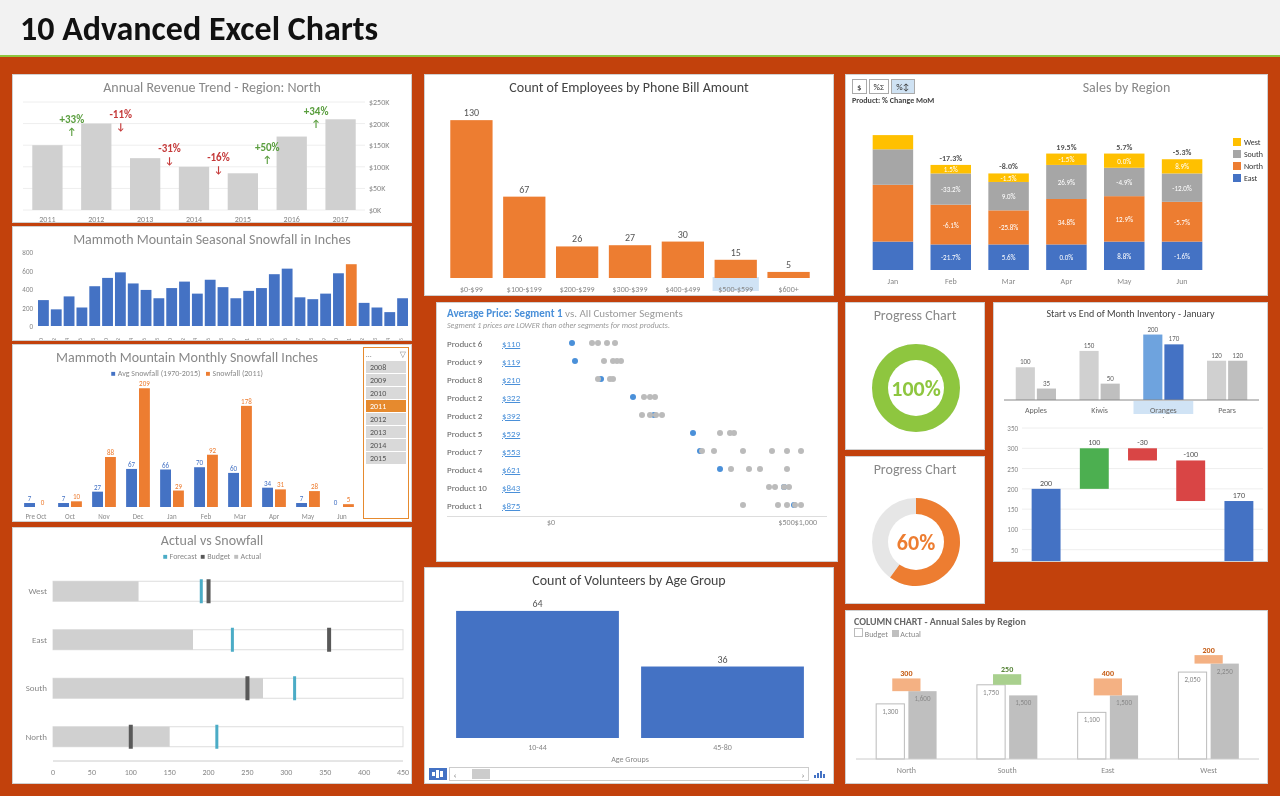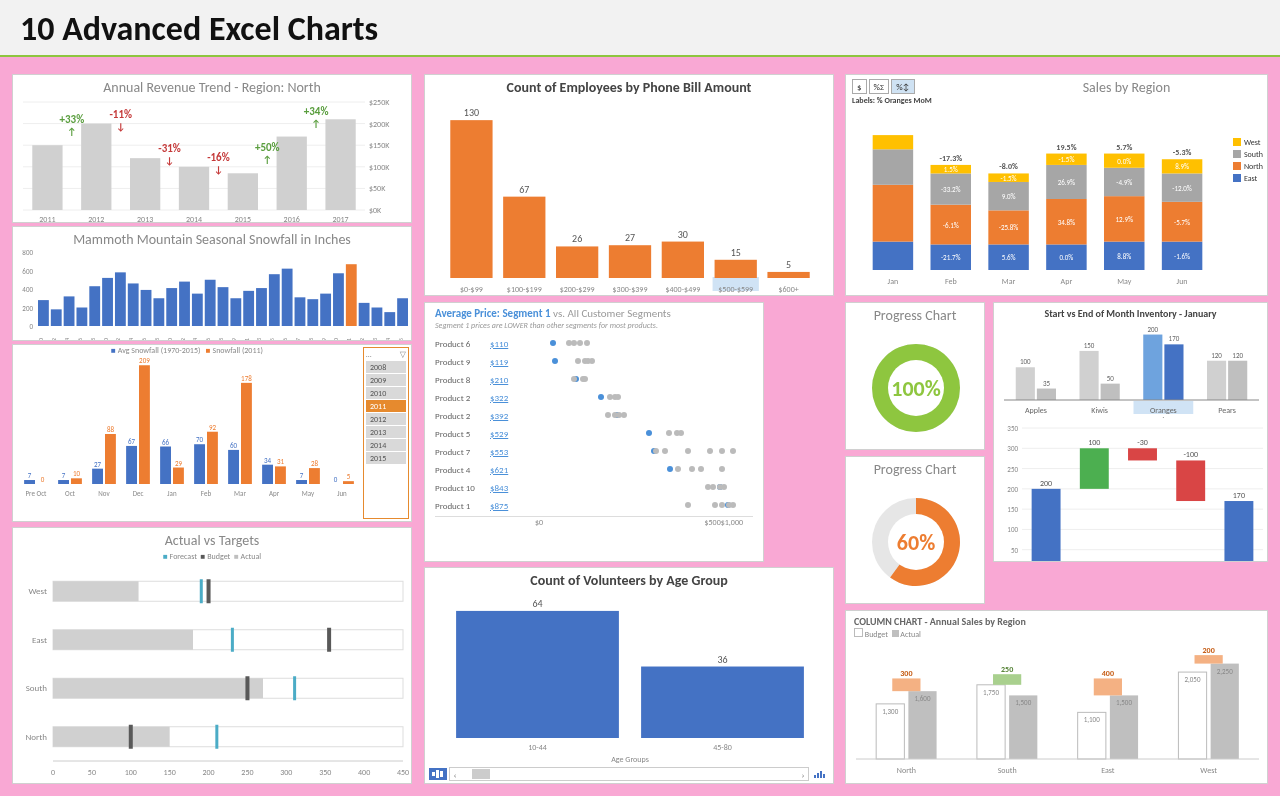--- a/index.html
+++ b/index.html
@@ -1,22 +1,22 @@
 <!DOCTYPE html>
 <html><head>
 <meta charset="utf-8">
 <style>
   html,body{margin:0;padding:0;font-family:Calibri,"Segoe UI",Arial,sans-serif;background:#fff;color:#333;}
-  .page{width:1280px;height:796px;background:#f9a8d4;position:relative;overflow:hidden;}
+  .page{width:1280px;height:796px;background:#c2410c;position:relative;overflow:hidden;}
   .title-bar{background:#f2f2f2;border-bottom:2px solid #8ec63f;padding:8px 20px 6px 20px;}
   .title-bar h1{margin:0;font-size:34px;font-weight:700;color:#111;}
   .grid{position:absolute;left:0;top:62px;right:0;bottom:0;}
   .panel{position:absolute;border:1px solid #d0d0d0;background:#fff;box-sizing:border-box;overflow:hidden;}
   .panel .ptitle{font-size:14px;color:#888;text-align:center;margin:4px 0 2px 0;}
-  .panel .ptitle.dark{color:#444;font-weight:700;}
+  .panel .ptitle.dark{color:#444;font-weight:400;}
   svg{display:block;}
   .slicer{position:absolute;right:2px;top:2px;bottom:2px;width:44px;border:1px solid #e68a2e;background:#fff;font-size:8px;}
   .slicer .shead{height:12px;display:flex;justify-content:space-between;align-items:center;padding:0 2px;}
   .slicer .shead span{font-size:8px;color:#888;}
   .slicer .sitem{height:12px;line-height:12px;background:#d9d9d9;color:#555;margin:1px 2px;padding-left:4px;font-size:8px;cursor:pointer;}
   .slicer .sitem.sel{background:#e68a2e;color:#fff;}
   .donut-lbl{font-size:22px;font-weight:700;text-anchor:middle;}
   .note{font-size:8px;color:#999;font-style:italic;margin:0 0 4px 10px;}
   .dot-row{display:flex;align-items:center;font-size:9px;height:18px;}
   .dot-row .name{width:55px;color:#666;}
@@ -161,20 +161,21 @@
           <text x="325.44827586206895" y="94" font-size="6" fill="#888" text-anchor="middle" transform="rotate(-90 325.44827586206895 94)">2010</text>
           <text x="338.27586206896547" y="94" font-size="6" fill="#888" text-anchor="middle" transform="rotate(-90 338.27586206896547 94)">2011</text>
           <text x="351.10344827586204" y="94" font-size="6" fill="#888" text-anchor="middle" transform="rotate(-90 351.10344827586204 94)">2012</text>
           <text x="363.9310344827586" y="94" font-size="6" fill="#888" text-anchor="middle" transform="rotate(-90 363.9310344827586 94)">2013</text>
           <text x="376.7586206896552" y="94" font-size="6" fill="#888" text-anchor="middle" transform="rotate(-90 376.7586206896552 94)">2014</text>
           <text x="389.5862068965517" y="94" font-size="6" fill="#888" text-anchor="middle" transform="rotate(-90 389.5862068965517 94)">2015</text>
         </svg>
     </div>
 
     <div class="panel" style="left:12px;top:282px;width:400px;height:178px">
+      <div class="ptitle" style="margin-right:50px">Mammoth Mountain Monthly Snowfall Inches</div>
       <div style="text-align:center;font-size:8px;color:#888;margin-right:50px">
         <span style="color:#4472c4">■</span> <span>Avg Snowfall (1970-2015)</span>&nbsp;&nbsp;
         <span style="color:#ed7d31">■</span> <span>Snowfall (2011)</span>
       </div>
       <svg id="svg-monthly" width="350" height="145">
           <rect x="11.12" y="125.02272727272727" width="10.88" height="3.977272727272727" fill="#4472c4"></rect>
           <text x="16.56" y="123.02272727272727" font-size="7" fill="#4472c4" text-anchor="middle">7</text>
           <rect x="24" y="129" width="10.88" height="0" fill="#ed7d31"></rect>
           <text x="29.44" y="127" font-size="7" fill="#ed7d31" text-anchor="middle">0</text>
           <text x="23" y="141" font-size="7" fill="#888" text-anchor="middle">Pre Oct</text>
@@ -236,21 +237,21 @@
             <div class="sitem sel">2011</div>
             <div class="sitem">2012</div>
             <div class="sitem">2013</div>
             <div class="sitem">2014</div>
             <div class="sitem">2015</div>
           </div>
       </div>
     </div>
 
     <div class="panel" style="left:12px;top:465px;width:400px;height:257px">
-      <div class="ptitle">Actual vs Targets</div>
+      <div class="ptitle">Actual vs Snowfall</div>
       <div style="text-align:center;font-size:8px;color:#888">
         <span style="color:#4bacc6">■</span> <span>Forecast</span>&nbsp;
         <span style="color:#595959">■</span> <span>Budget</span>&nbsp;
         <span style="color:#bfbfbf">■</span> <span>Actual</span>
       </div>
       <svg id="svg-bullet" width="400" height="218">
           <rect x="40" y="20.25" width="350" height="20" fill="none" stroke="#ddd"></rect>
           <rect x="40" y="20.25" width="85.55555555555556" height="20" fill="#d0d0d0"></rect>
           <rect x="193.55555555555554" y="18.25" width="4" height="24" fill="#595959"></rect>
           <rect x="186.77777777777777" y="18.25" width="3" height="24" fill="#4bacc6"></rect>
@@ -305,21 +306,21 @@
           <rect x="287.57142857142856" y="179" width="46.285714285714285" height="14" fill="#d0e3f5"></rect>
           <rect x="289.57142857142856" y="161.78571428571428" width="42.285714285714285" height="18.21428571428571" fill="#ed7d31"></rect>
           <text x="310.7142857142857" y="157.78571428571428" font-size="10" fill="#555" text-anchor="middle">15</text>
           <text x="310.7142857142857" y="194" font-size="8" fill="#888" text-anchor="middle">$500-$599</text>
           <rect x="342.4285714285714" y="173.92857142857142" width="42.285714285714285" height="6.071428571428571" fill="#ed7d31"></rect>
           <text x="363.57142857142856" y="169.92857142857142" font-size="10" fill="#555" text-anchor="middle">5</text>
           <text x="363.57142857142856" y="194" font-size="8" fill="#888" text-anchor="middle">$600+</text>
         </svg>
     </div>
 
-    <div class="panel" style="left:424px;top:240px;width:340px;height:260px">
+    <div class="panel" style="left:436px;top:240px;width:402px;height:260px">
       <div class="seg-title">
         <b>Average Price: </b><b>Segment 1</b> <span class="vs">vs. All Customer Segments</span>
       </div>
       <div class="note">Segment 1 prices are LOWER than other segments for most products.</div>
       <div id="dot-rows" style="padding:0 10px">
           <div class="dot-row">
             <div class="name">Product 6</div>
             <div class="val">$110</div>
             <div class="dots">
               <div class="dot blue" style="left: 11%;"></div>
@@ -471,21 +472,21 @@
           </div>
       </div>
     </div>
 
     <div class="panel" style="left:845px;top:12px;width:423px;height:222px">
       <div class="toggle-group">
         <span class="toggle">$</span>
         <span class="toggle">%Σ</span>
         <span class="toggle sel">%↕</span>
       </div>
-      <div class="lbl-small">Labels: % Oranges MoM</div>
+      <div class="lbl-small">Product: % Change MoM</div>
       <div class="ptitle" style="margin-left:140px">Sales by Region</div>
       <svg id="svg-sbr" width="365" height="190" style="margin-left:4px">
           <rect x="22.675" y="143.6" width="40.483333333333334" height="28.4" fill="#4472c4"></rect>
           <rect x="22.675" y="86.8" width="40.483333333333334" height="56.8" fill="#ed7d31"></rect>
           <rect x="22.675" y="51.3" width="40.483333333333334" height="35.5" fill="#a6a6a6"></rect>
           <rect x="22.675" y="37.099999999999994" width="40.483333333333334" height="14.2" fill="#ffc000"></rect>
           <text x="42.91666666666667" y="186" font-size="8" fill="#888" text-anchor="middle">Jan</text>
           <rect x="80.50833333333334" y="146.44" width="40.483333333333334" height="25.56" fill="#4472c4"></rect>
           <text x="100.75" y="162.22" font-size="7" fill="#fff" text-anchor="middle">-21.7%</text>
           <rect x="80.50833333333334" y="106.68" width="40.483333333333334" height="39.76" fill="#ed7d31"></rect>

